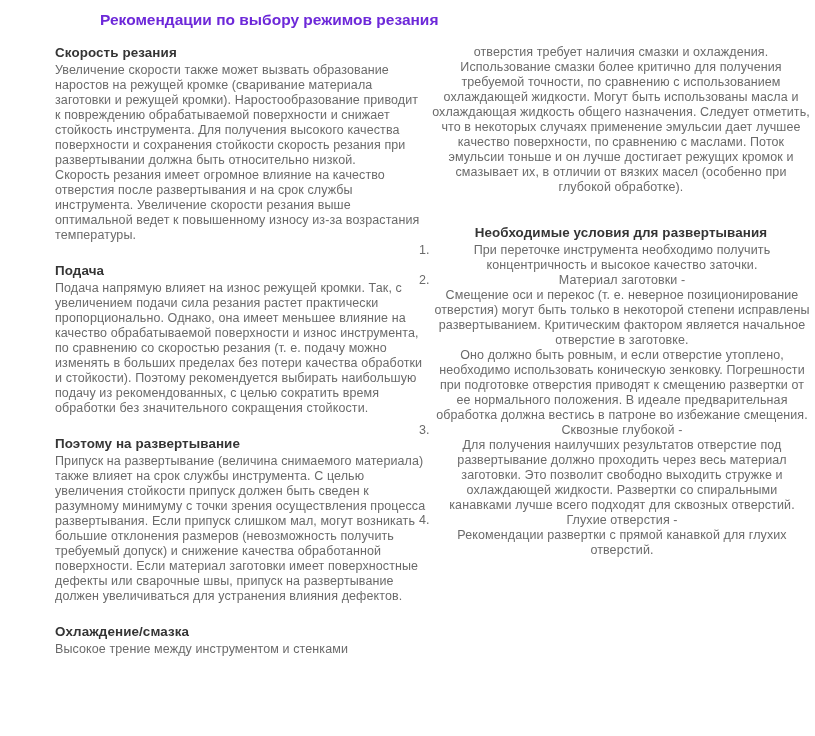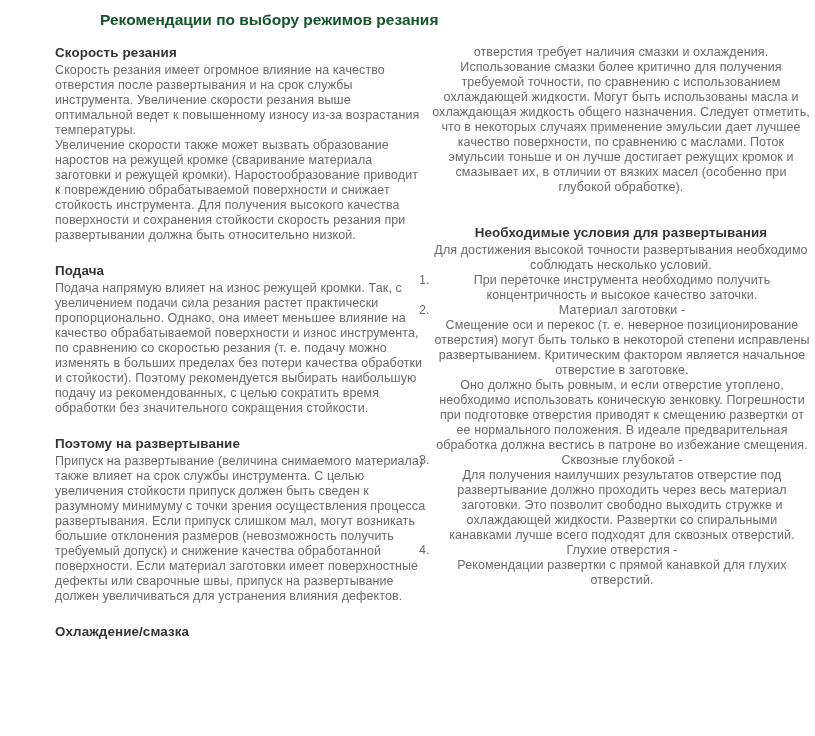--- a/index.html
+++ b/index.html
@@ -16,21 +16,21 @@
     overflow: hidden;
   }
   .doc-title {
     position: absolute;
     left: 100px;
     top: 10px;
     margin: 0;
     font-size: 15.5px;
     line-height: 19px;
     font-weight: bold;
-    color: #14532d;
+    color: #6d28d9;
   }
   .col {
     position: absolute;
     top: 45px;
     font-size: 12.5px;
     line-height: 15px;
     color: #6a6a6a;
     letter-spacing: 0.1px;
   }
   .col-left  { left: 55px;  width: 372px; }
@@ -53,47 +53,47 @@
 <body>
 
 <div class="page">
 
   <h1 class="doc-title">Рекомендации по выбору режимов резания</h1>
 
   <div class="col col-left">
 
     <section>
       <h2 class="sec-heading">Скорость резания</h2>
+      <p>Увеличение скорости также может вызвать образование наростов на режущей кромке (сваривание материала заготовки и режущей кромки). Наростообразование приводит к повреждению обрабатываемой поверхности и снижает стойкость инструмента. Для получения высокого качества поверхности и сохранения стойкости скорость резания при развертывании должна быть относительно низкой.</p>
       <p>Скорость резания имеет огромное влияние на качество отверстия после развертывания и на срок службы инструмента. Увеличение скорости резания выше оптимальной ведет к повышенному износу из-за возрастания температуры.</p>
-      <p>Увеличение скорости также может вызвать образование наростов на режущей кромке (сваривание материала заготовки и режущей кромки). Наростообразование приводит к повреждению обрабатываемой поверхности и снижает стойкость инструмента. Для получения высокого качества поверхности и сохранения стойкости скорость резания при развертывании должна быть относительно низкой.</p>
     </section>
 
     <section>
       <h2 class="sec-heading">Подача</h2>
       <p>Подача напрямую влияет на износ режущей кромки. Так, с увеличением подачи сила резания растет практически пропорционально. Однако, она имеет меньшее влияние на качество обрабатываемой поверхности и износ инструмента, по сравнению со скоростью резания (т. е. подачу можно изменять в больших пределах без потери качества обработки и стойкости). Поэтому рекомендуется выбирать наибольшую подачу из рекомендованных, с целью сократить время обработки без значительного сокращения стойкости.</p>
     </section>
 
     <section>
       <h2 class="sec-heading">Поэтому на развертывание</h2>
       <p>Припуск на развертывание (величина снимаемого материала) также влияет на срок службы инструмента. С целью увеличения стойкости припуск должен быть сведен к разумному минимуму с точки зрения осуществления процесса развертывания. Если припуск слишком мал, могут возникать большие отклонения размеров (невозможность получить требуемый допуск) и снижение качества обработанной поверхности. Если материал заготовки имеет поверхностные дефекты или сварочные швы, припуск на развертывание должен увеличиваться для устранения влияния дефектов.</p>
     </section>
 
     <section>
       <h2 class="sec-heading">Охлаждение/смазка</h2>
+      <p>Высокое трение между инструментом и стенками</p>
     </section>
 
   </div>
 
   <div class="col col-right">
 
     <p>отверстия требует наличия смазки и охлаждения. Использование смазки более критично для получения требуемой точности, по сравнению с использованием охлаждающей жидкости. Могут быть использованы масла и охлаждающая жидкость общего назначения. Следует отметить, что в некоторых случаях применение эмульсии дает лучшее качество поверхности, по сравнению с маслами. Поток эмульсии тоньше и он лучше достигает режущих кромок и смазывает их, в отличии от вязких масел (особенно при глубокой обработке).</p>
 
     <section class="req-section">
       <h2 class="sec-heading">Необходимые условия для развертывания</h2>
-      <p>Для достижения высокой точности развертывания необходимо соблюдать несколько условий.</p>
 
       <div class="req-list">
 
         <div class="req-item">
           <span class="num">1.</span>
           <p>При переточке инструмента необходимо получить концентричность и высокое качество заточки.</p>
         </div>
 
         <div class="req-item">
           <span class="num">2.</span>

